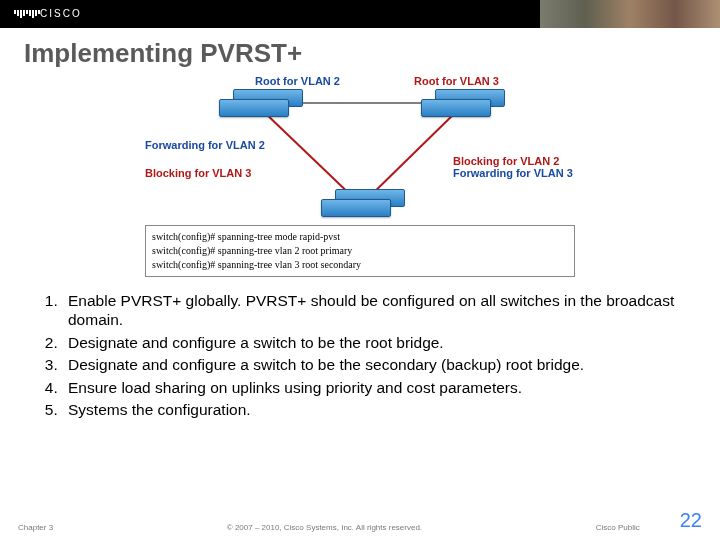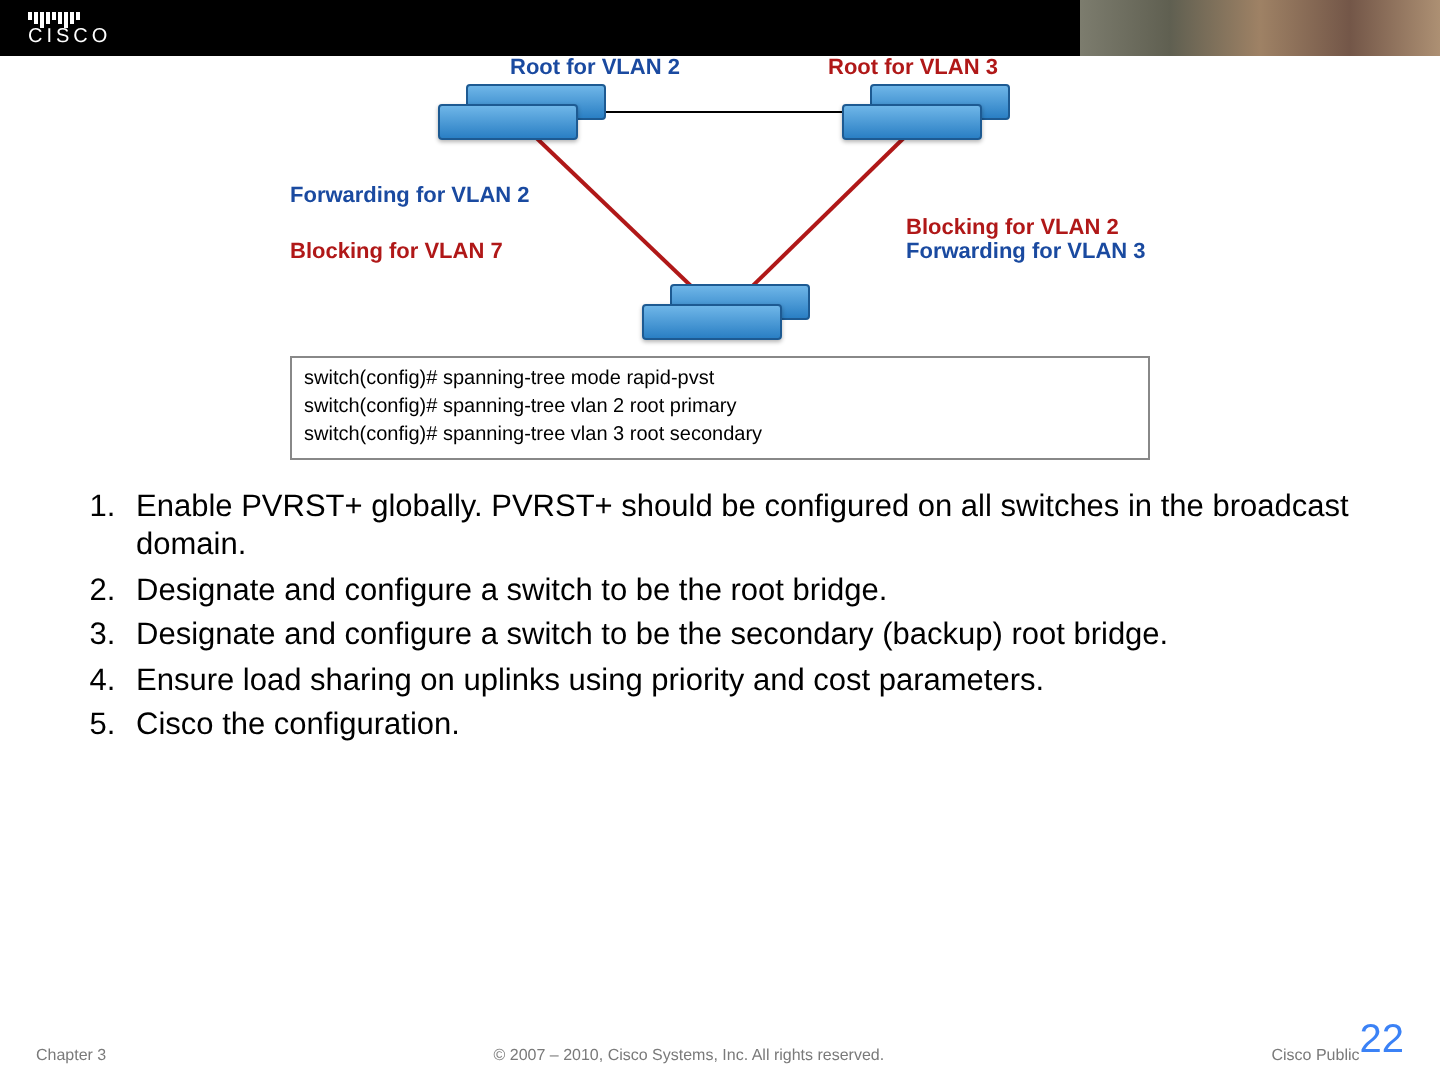--- a/index.html
+++ b/index.html
@@ -1,41 +1,41 @@
 <!DOCTYPE html>
 <html><head>
 <meta charset="utf-8">
 <style>
   * { margin: 0; padding: 0; box-sizing: border-box; }
   html, body { width: 720px; height: 540px; font-family: Arial, sans-serif; background: #fff; color: #000; }
   .slide { width: 720px; height: 540px; position: relative; overflow: hidden; }
   .topbar { width: 100%; height: 28px; background: #000; display: flex; align-items: center; justify-content: space-between; }
-  .logo { color: #fff; font-size: 10px; padding-left: 14px; display: flex; flex-direction: column; line-height: 7px; letter-spacing: 2px; }
+  .logo { color: #fff; font-size: 10px; padding-left: 14px; display: flex; flex-direction: row; line-height: 7px; letter-spacing: 2px; }
   .logo .bridges { display:flex; gap:1px; margin-bottom:1px; }
   .logo .bridges span { display:inline-block; width:2px; background:#fff; }
   .people { width: 180px; height: 28px; background: linear-gradient(90deg,#8a8a7a,#6a6a5a,#b09070,#806050,#c0a080); opacity:0.9; }
   .title { font-size: 26px; color: #5a5a5a; font-weight: bold; padding: 10px 24px 6px 24px; }
   .diagram { width: 430px; margin: 0 auto 6px auto; }
   .dia-top { position: relative; height: 150px; }
   .label { font-size: 11px; font-weight: bold; position: absolute; white-space: nowrap; }
   .blue { color: #1a4aa0; }
   .red { color: #b01818; }
   .switch { position:absolute; width:84px; height:34px; }
   .sw-body { width:70px; height:18px; background:linear-gradient(#6fb6e8,#2a7fc4); border:1px solid #1d5a92; border-radius:2px; position:absolute; }
   .sw-body.back { top:0; left:14px; }
   .sw-body.front { top:10px; left:0; box-shadow: 0 1px 2px rgba(0,0,0,0.3); }
   svg.links { position:absolute; top:0; left:0; }
-  .cli { width:100%; border:1px solid #888; font-family: Liberation Sans, sans-serif; font-size:10px; line-height:14px; padding:4px 6px; background:#fff; }
+  .cli { width:100%; border:1px solid #888; font-family: Liberation Serif, serif; font-size:10px; line-height:14px; padding:4px 6px; background:#fff; }
   .content { padding: 8px 32px 0 40px; font-size: 15.5px; line-height: 1.25; }
   ol.steps { list-style: decimal; padding-left: 22px; }
   ol.steps li { margin-bottom: 3px; padding-left: 6px; }
   .footer { position:absolute; bottom:8px; left:0; width:100%; display:flex; align-items:flex-end; font-size:8px; color:#7a7a7a; padding:0 18px; }
   .footer .chap { flex:0 0 auto; }
   .footer .copy { flex:1 1 auto; text-align:center; }
-  .footer .pub { flex:0 0 auto; }
+  .footer .pub { flex:0 0 auto; margin-right:40px; }
   .footer .pagenum { flex:0 0 auto; font-size:20px; color:#3b82f6; }
 </style>
 </head>
 <body>
 <div class="slide">
 
 <div class="topbar">
   <div class="logo">
     <div class="bridges">
       <span style="height:4px"></span>
@@ -46,20 +46,21 @@
           <span style="height:6px"></span>
       <span style="height:8px"></span>
           <span style="height:6px"></span>
           <span style="height:4px"></span>
     </div>
     <div>CISCO</div>
   </div>
   <div class="people"></div>
 </div>
 
+<div class="title">Implementing PVRST+</div>
 
 <div class="diagram">
   <div class="dia-top">
     <svg class="links" width="430" height="150">
       <line x1="120" y1="28" x2="310" y2="28" stroke="#000" stroke-width="1"></line>
       <line x1="118" y1="36" x2="212" y2="126" stroke="#b01818" stroke-width="2"></line>
       <line x1="312" y1="36" x2="220" y2="126" stroke="#b01818" stroke-width="2"></line>
     </svg>
 
     <span class="label blue" style="top:0; left:70px;padding-left:40px;">Root for VLAN 2</span>
@@ -73,38 +74,38 @@
       <div class="sw-body back"></div>
           <div class="sw-body front"></div>
     </div>
 
     <div class="switch" style="top:114px; left:176px;">
       <div class="sw-body back"></div>
           <div class="sw-body front"></div>
     </div>
 
     <span class="label blue" style="top:64px; left:0;">Forwarding for VLAN 2</span>
-    <span class="label red" style="top:92px; left:0;">Blocking for VLAN 7</span>
+    <span class="label red" style="top:92px; left:0;">Blocking for VLAN 3</span>
     <span class="label red" style="top:80px; left:308px;">Blocking for VLAN 2</span>
     <span class="label blue" style="top:92px; left:308px;">Forwarding for VLAN 3</span>
   </div>
   <div class="cli">
     <div><span>switch(config)#</span> <span>spanning-tree mode rapid-pvst</span></div>
     <div><span>switch(config)#</span> <span>spanning-tree vlan 2 root primary</span></div>
     <div><span>switch(config)#</span> <span>spanning-tree vlan 3 root secondary</span></div>
   </div>
 </div>
 
 <div class="content">
   <ol class="steps">
     <li>Enable PVRST+ globally. PVRST+ should be configured on all switches in the broadcast domain.</li>
     <li>Designate and configure a switch to be the root bridge.</li>
     <li>Designate and configure a switch to be the secondary (backup) root bridge.</li>
     <li>Ensure load sharing on uplinks using priority and cost parameters.</li>
-    <li>Cisco the configuration.</li>
+    <li>Systems the configuration.</li>
   </ol>
 </div>
 
 <div class="footer">
   <span class="chap">Chapter 3</span>
   <span class="copy">© 2007 – 2010, Cisco Systems, Inc. All rights reserved.</span>
   <span class="pub">Cisco Public</span>
   <span class="pagenum">22</span>
 </div>
 

